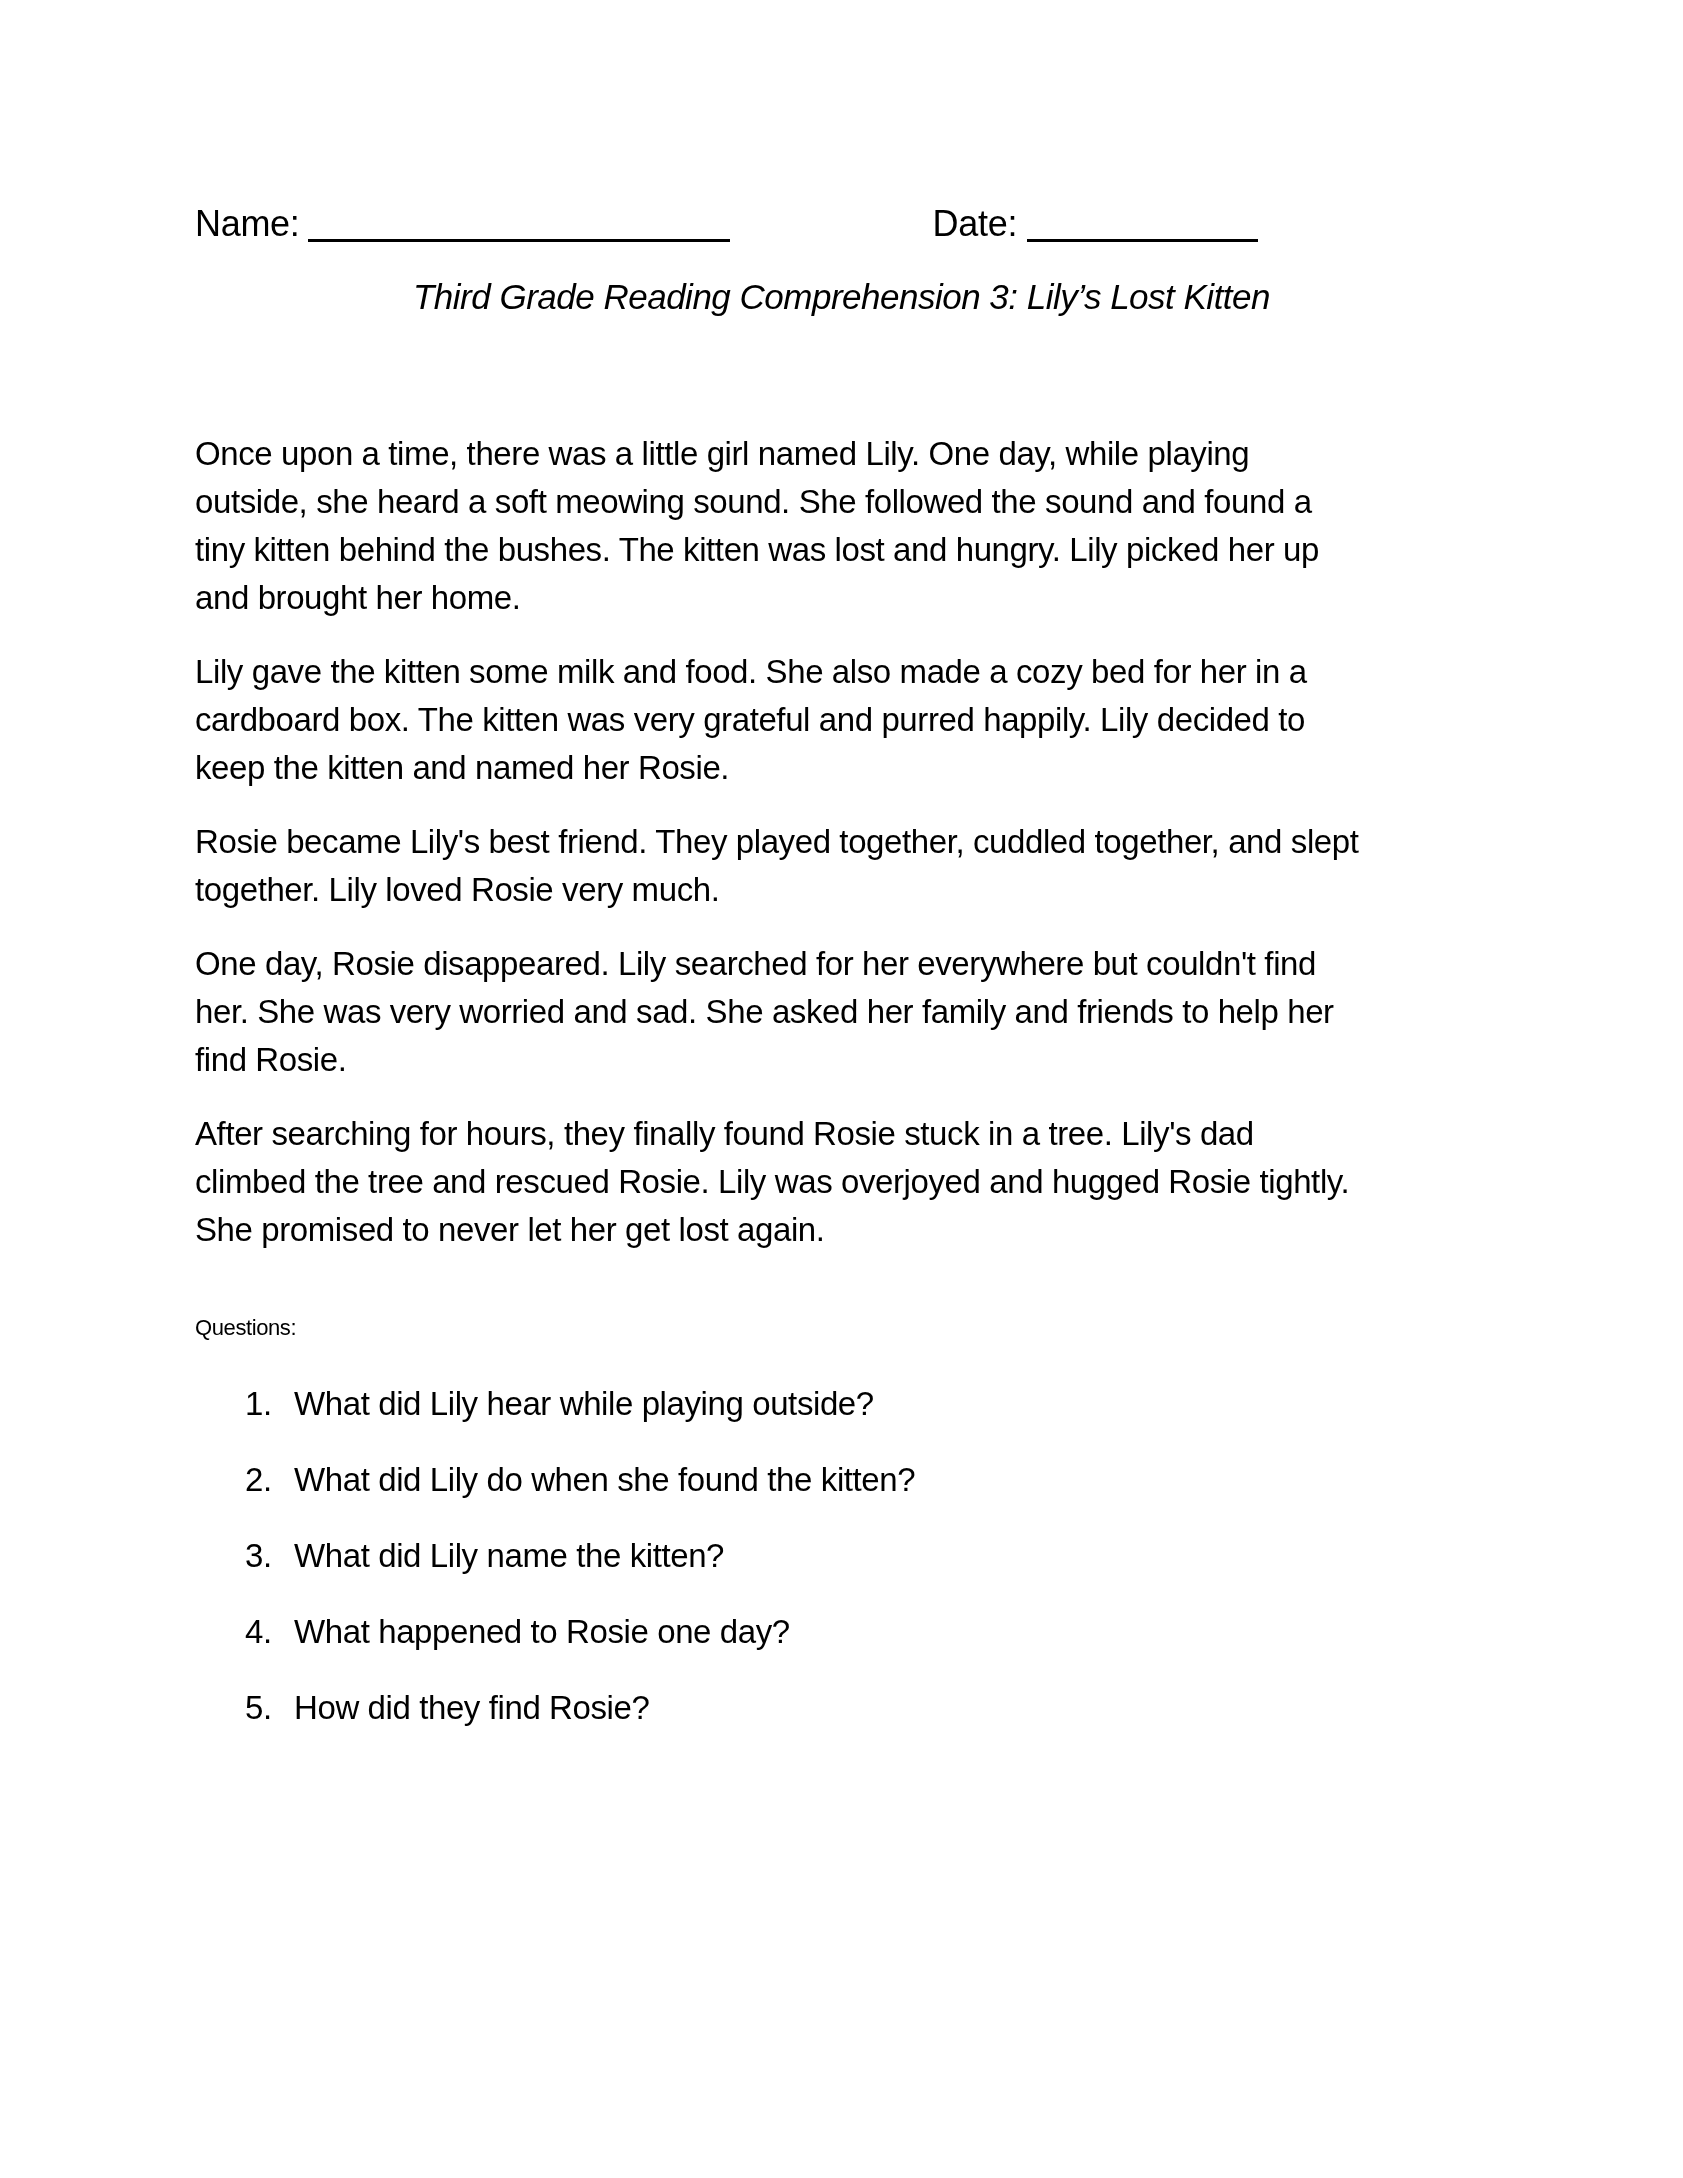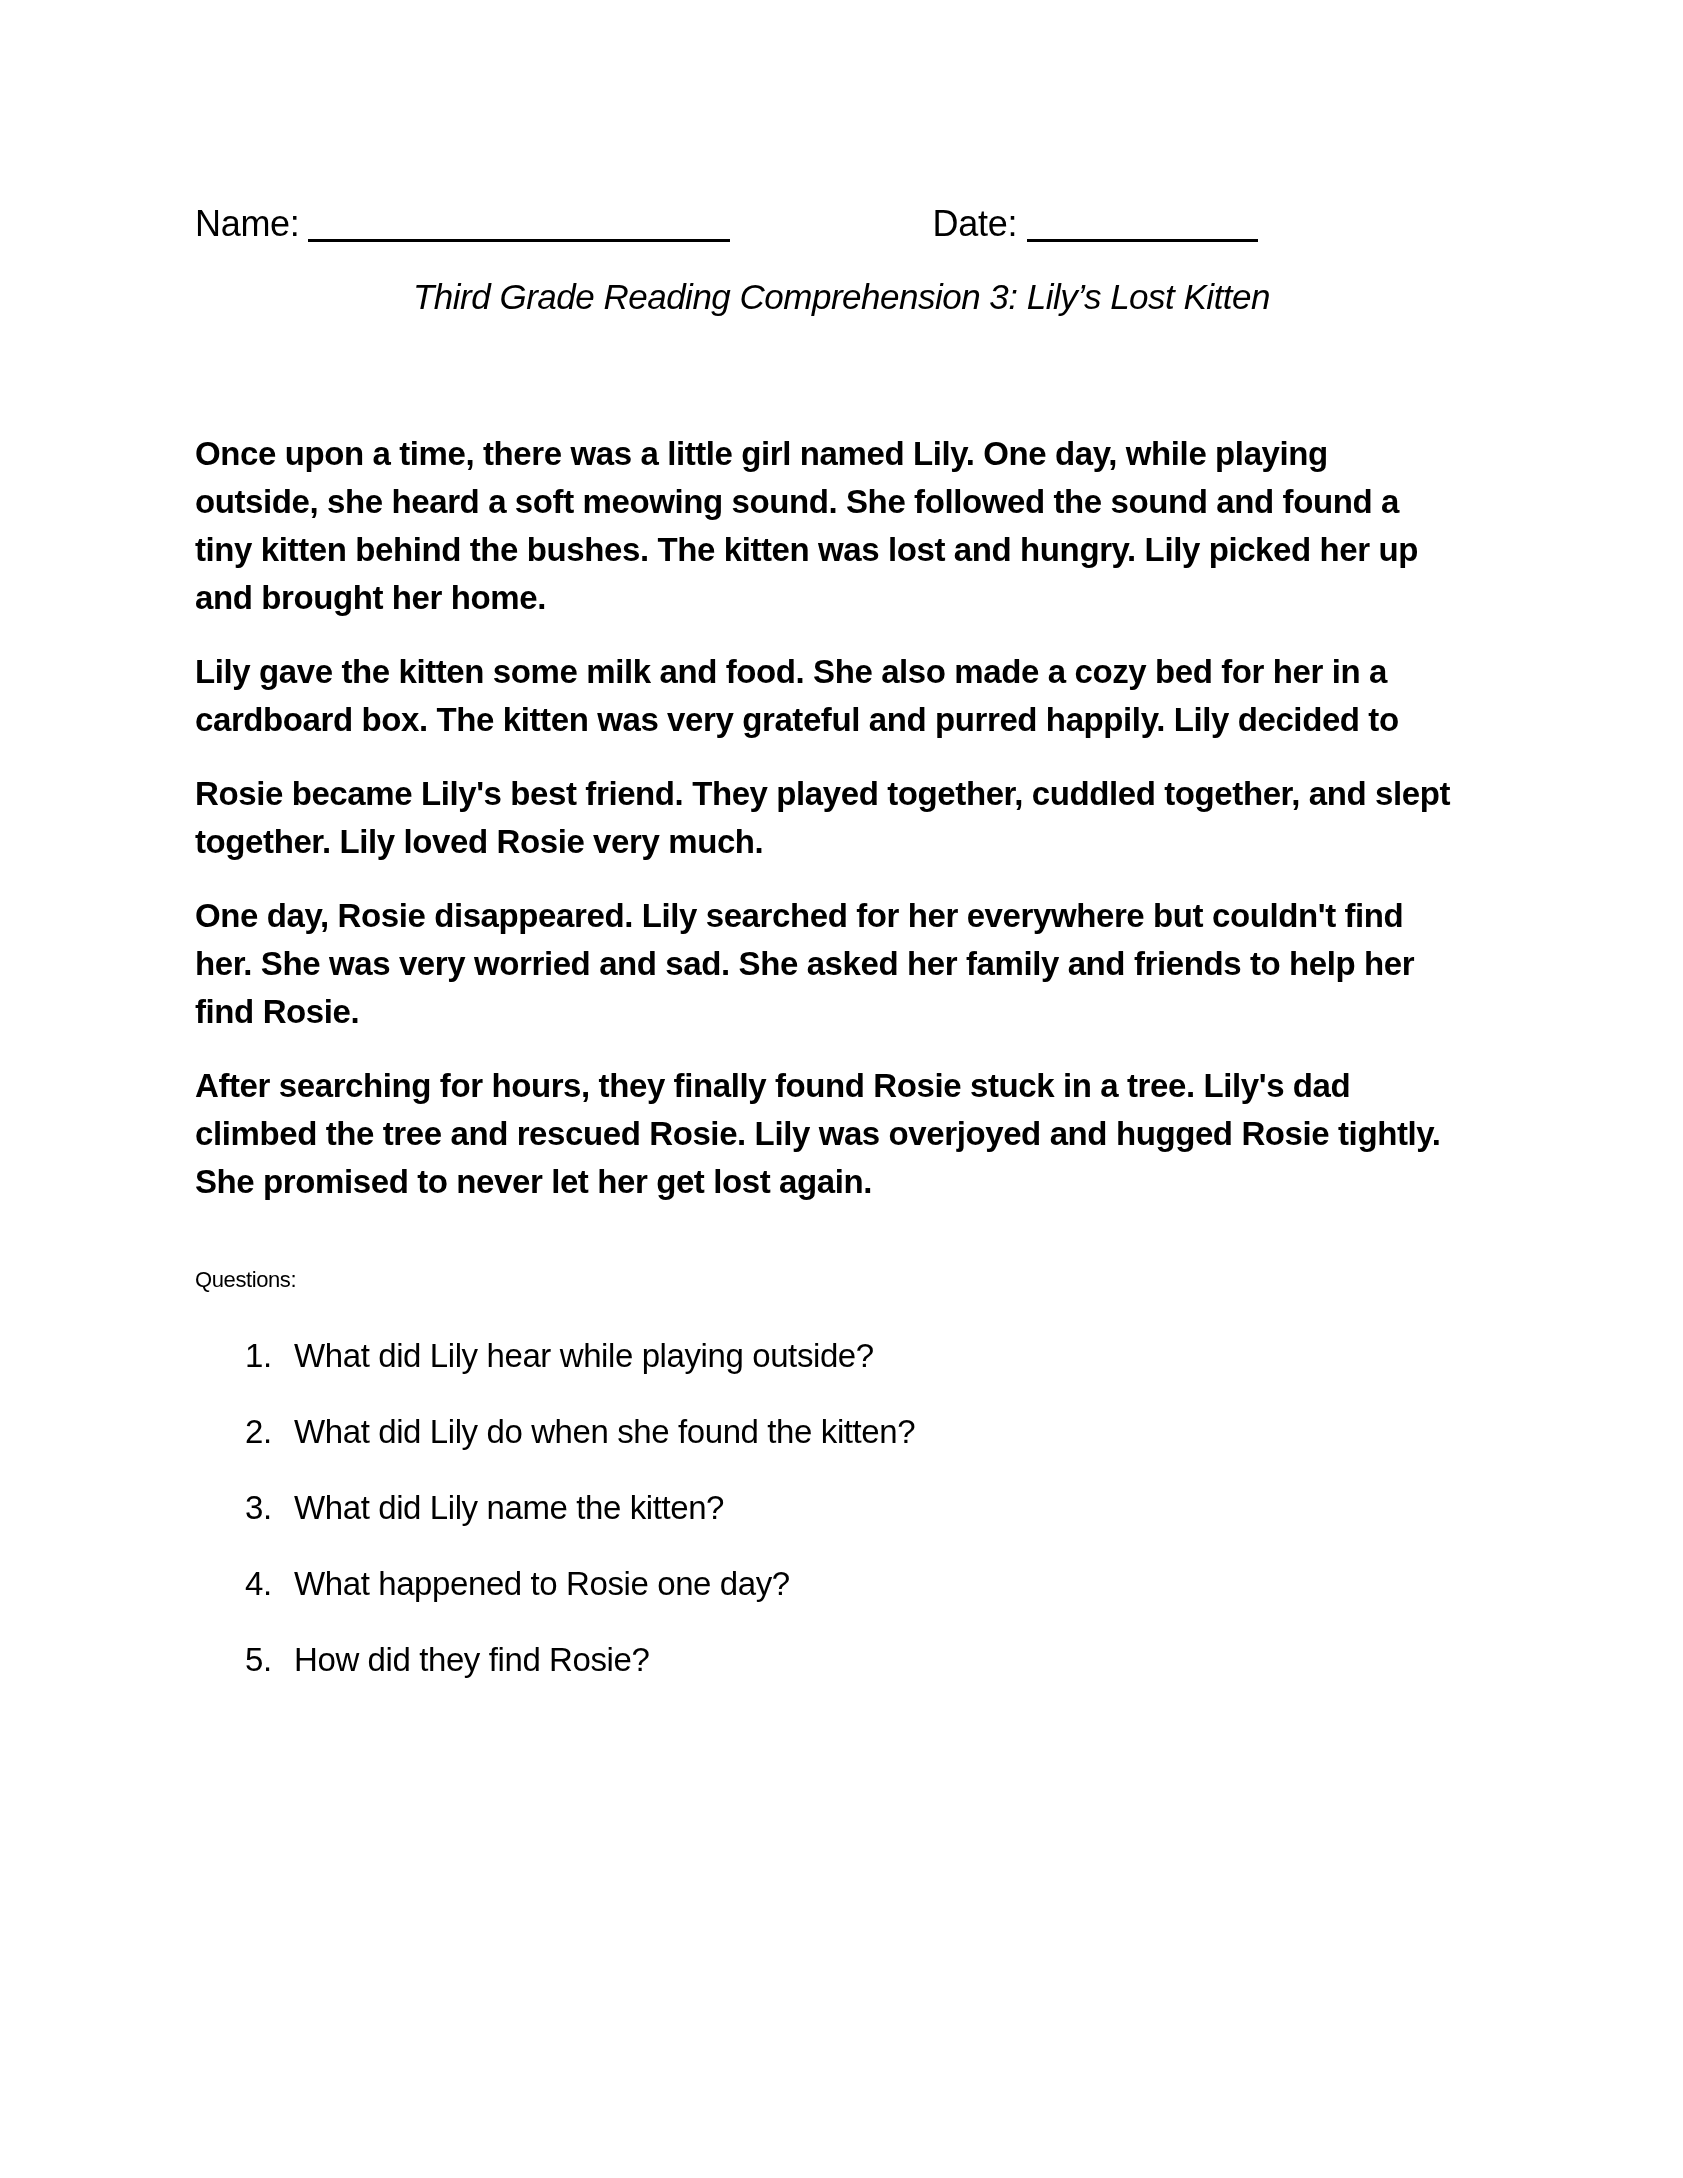--- a/index.html
+++ b/index.html
@@ -40,21 +40,21 @@
     letter-spacing:-0.5px;
     white-space:nowrap;
     font-style:italic;
   }
   .story{
     margin-top:111px;
     font-size:33px;
     line-height:48px;
     letter-spacing:-0.4px;
   }
-  .para{margin:4px 0 26px 0;font-weight:bold;}
+  .para{margin:4px 0 26px 0;}
   .line{white-space:nowrap;}
   .questions-heading{
     margin-top:50px;
     font-size:22px;
     line-height:48px;
     letter-spacing:-0.4px;
   }
   .questions{
     margin-top:28px;
     font-size:33px;
@@ -94,20 +94,21 @@
   <div class="story">
       <div class="para">
         <div class="line">Once upon a time, there was a little girl named Lily. One day, while playing</div>
         <div class="line">outside, she heard a soft meowing sound. She followed the sound and found a</div>
         <div class="line">tiny kitten behind the bushes. The kitten was lost and hungry. Lily picked her up</div>
         <div class="line">and brought her home.</div>
       </div>
       <div class="para">
         <div class="line">Lily gave the kitten some milk and food. She also made a cozy bed for her in a</div>
         <div class="line">cardboard box. The kitten was very grateful and purred happily. Lily decided to</div>
+        <div class="line">keep the kitten and named her Rosie.</div>
       </div>
       <div class="para">
         <div class="line">Rosie became Lily's best friend. They played together, cuddled together, and slept</div>
         <div class="line">together. Lily loved Rosie very much.</div>
       </div>
       <div class="para">
         <div class="line">One day, Rosie disappeared. Lily searched for her everywhere but couldn't find</div>
         <div class="line">her. She was very worried and sad. She asked her family and friends to help her</div>
         <div class="line">find Rosie.</div>
       </div>

